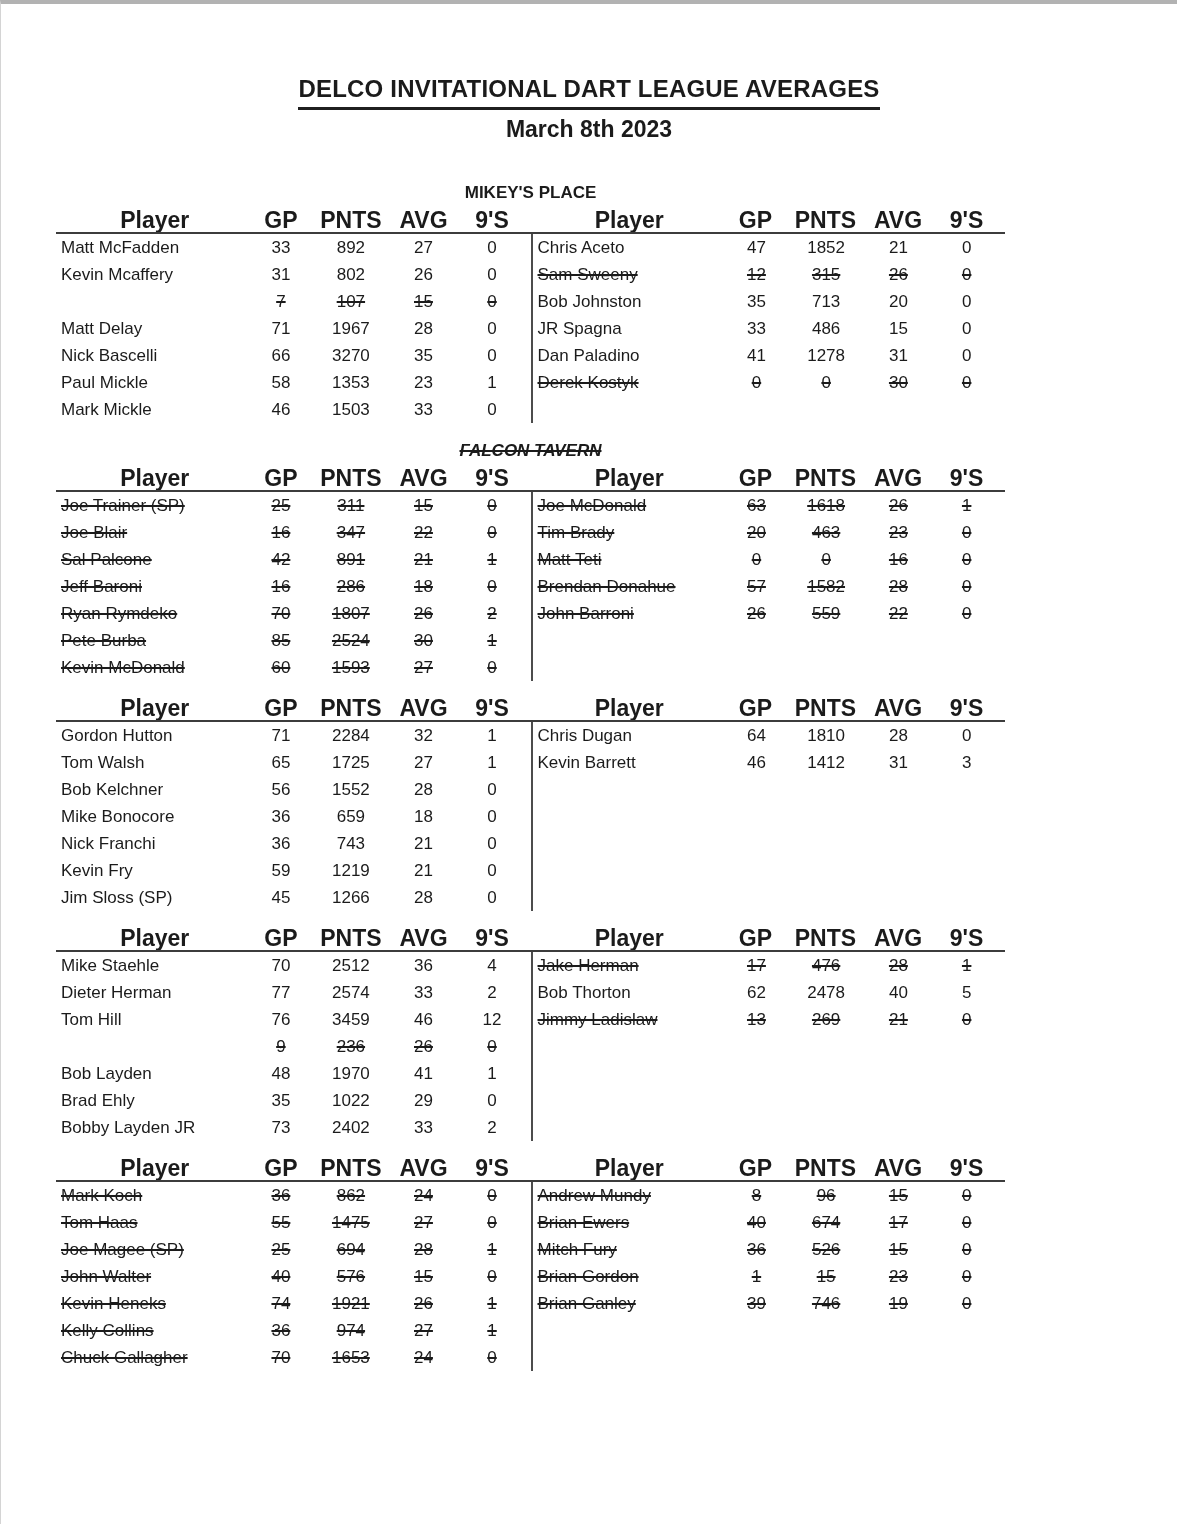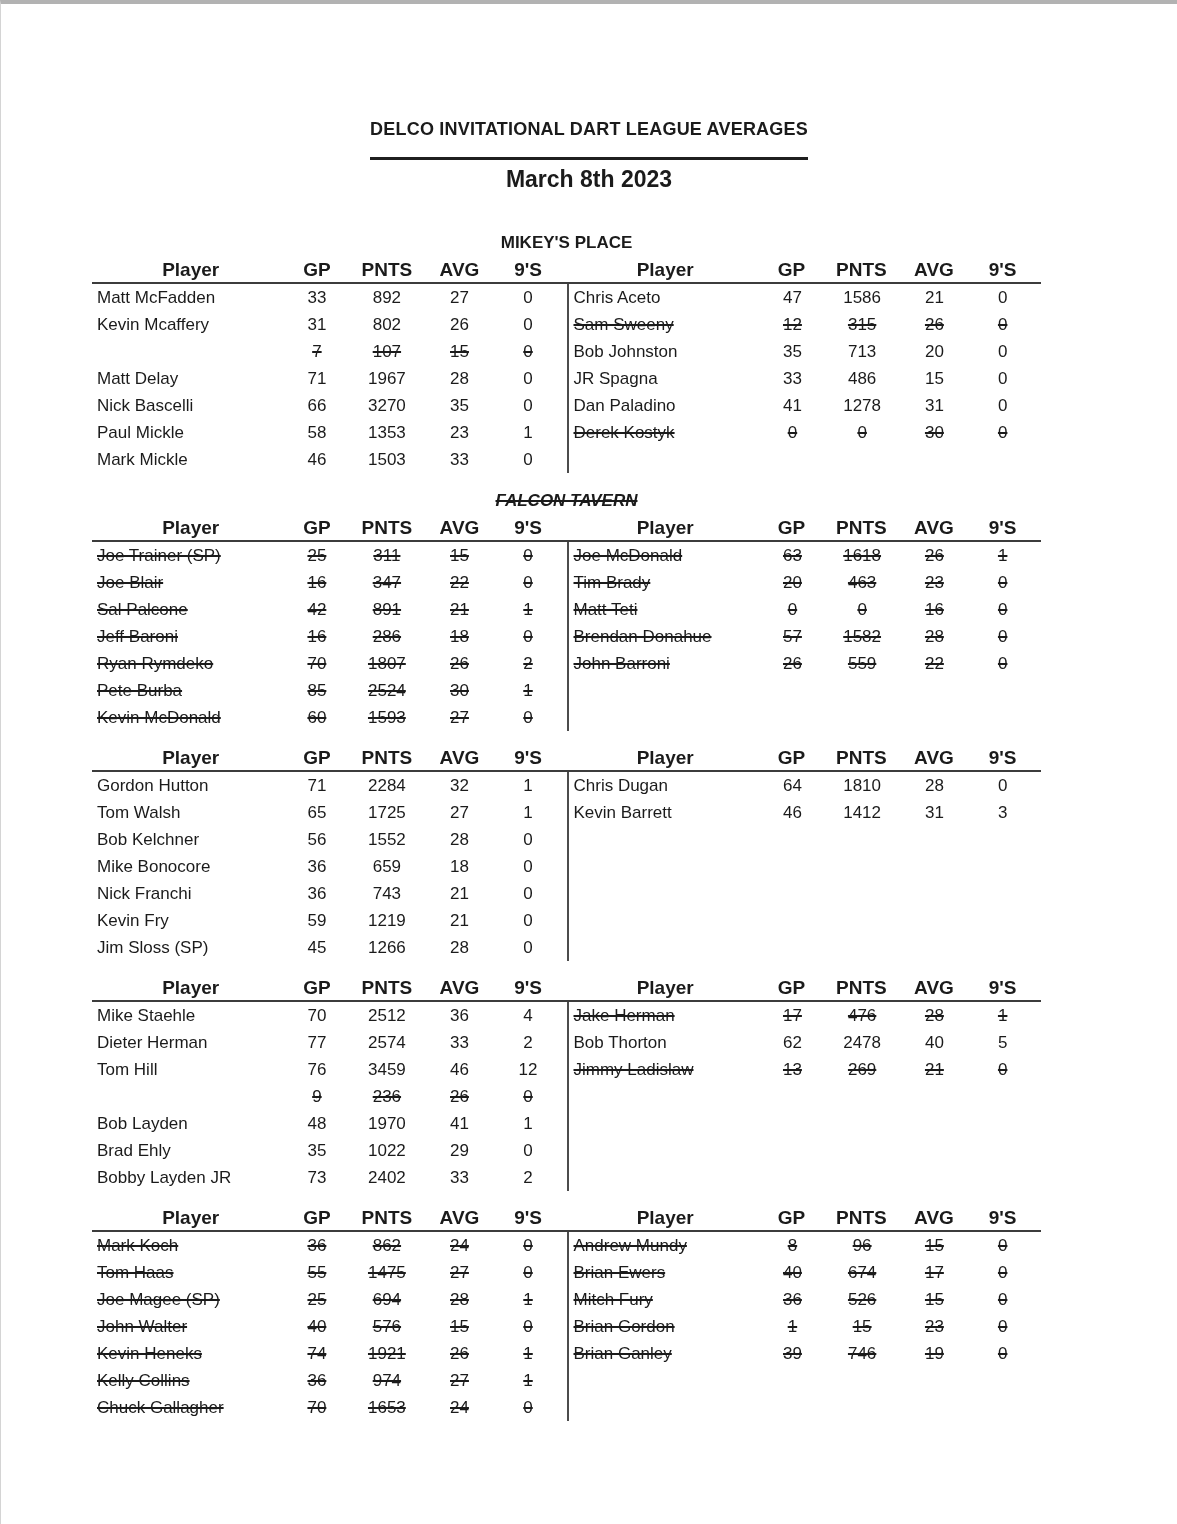--- a/index.html
+++ b/index.html
@@ -11,41 +11,40 @@
     border-left:1px solid #d4d4d4;
     box-sizing:border-box;
     font-family:"Liberation Sans", sans-serif;
     color:#1b1b1b;
     overflow:hidden;
   }
   .doc { padding-top:70px; }
   .title-wrap { text-align:center; }
   .main-title {
     display:inline-block;
-    font-size:18px; font-weight:bold; letter-spacing:0.2px;
+    font-size:24px; font-weight:bold; letter-spacing:0.2px;
     line-height:30px;
     border-bottom:3px solid #1f1f1f;
-    padding-bottom:13px;
-    margin-top:40px;
+    padding-bottom:3px;
   }
   .subtitle {
     text-align:center; font-size:23px; font-weight:bold;
     line-height:22px; margin-top:8px;
   }
-  .sections { margin-top:40px; margin-left:91px; width:949px; }
+  .sections { margin-top:40px; margin-left:55px; width:949px; }
   .section { margin-bottom:15px; }
   .section-title {
     text-align:center; font-weight:bold; font-size:17px;
     height:26px; line-height:26px; margin-bottom:2px;
   }
   .header-row { display:flex; border-bottom:2px solid #3c3c3c; }
   .body-row { display:flex; align-items:stretch; }
   .half { width:50%; box-sizing:border-box; }
   .half-right { border-left:2px solid #4c4c4c; }
-  .hcells { display:flex; height:24px; line-height:24px; font-weight:bold; font-size:19px; }
+  .hcells { display:flex; height:24px; line-height:24px; font-weight:bold; font-size:23px; }
   .row { display:flex; height:27px; line-height:27px; font-size:17px; }
   .c-player { width:41.6%; text-align:left; padding-left:5px; box-sizing:border-box;
               white-space:nowrap; overflow:hidden; }
   .hcells .c-player { text-align:center; padding-left:0; }
   .c-gp    { width:11.6%; text-align:center; }
   .c-pnts  { width:17.9%; text-align:center; }
   .c-avg   { width:12.7%; text-align:center; }
   .c-nines { width:16.2%; text-align:center; }
   .row.struck > div { text-decoration:line-through; text-decoration-thickness:1.5px; }
   .section-title.struck { text-decoration:line-through; text-decoration-thickness:1.5px;font-style:italic; }
@@ -127,21 +126,21 @@
                 <div class="c-gp">46</div>
                 <div class="c-pnts">1503</div>
                 <div class="c-avg">33</div>
                 <div class="c-nines">0</div>
               </div>
             </div>
       <div class="half half-right">
               <div class="row">
                 <div class="c-player">Chris Aceto</div>
                 <div class="c-gp">47</div>
-                <div class="c-pnts">1586</div>
+                <div class="c-pnts">1852</div>
                 <div class="c-avg">21</div>
                 <div class="c-nines">0</div>
               </div>
               <div class="row struck">
                 <div class="c-player">Sam Sweeny</div>
                 <div class="c-gp">12</div>
                 <div class="c-pnts">315</div>
                 <div class="c-avg">26</div>
                 <div class="c-nines">0</div>
               </div>

